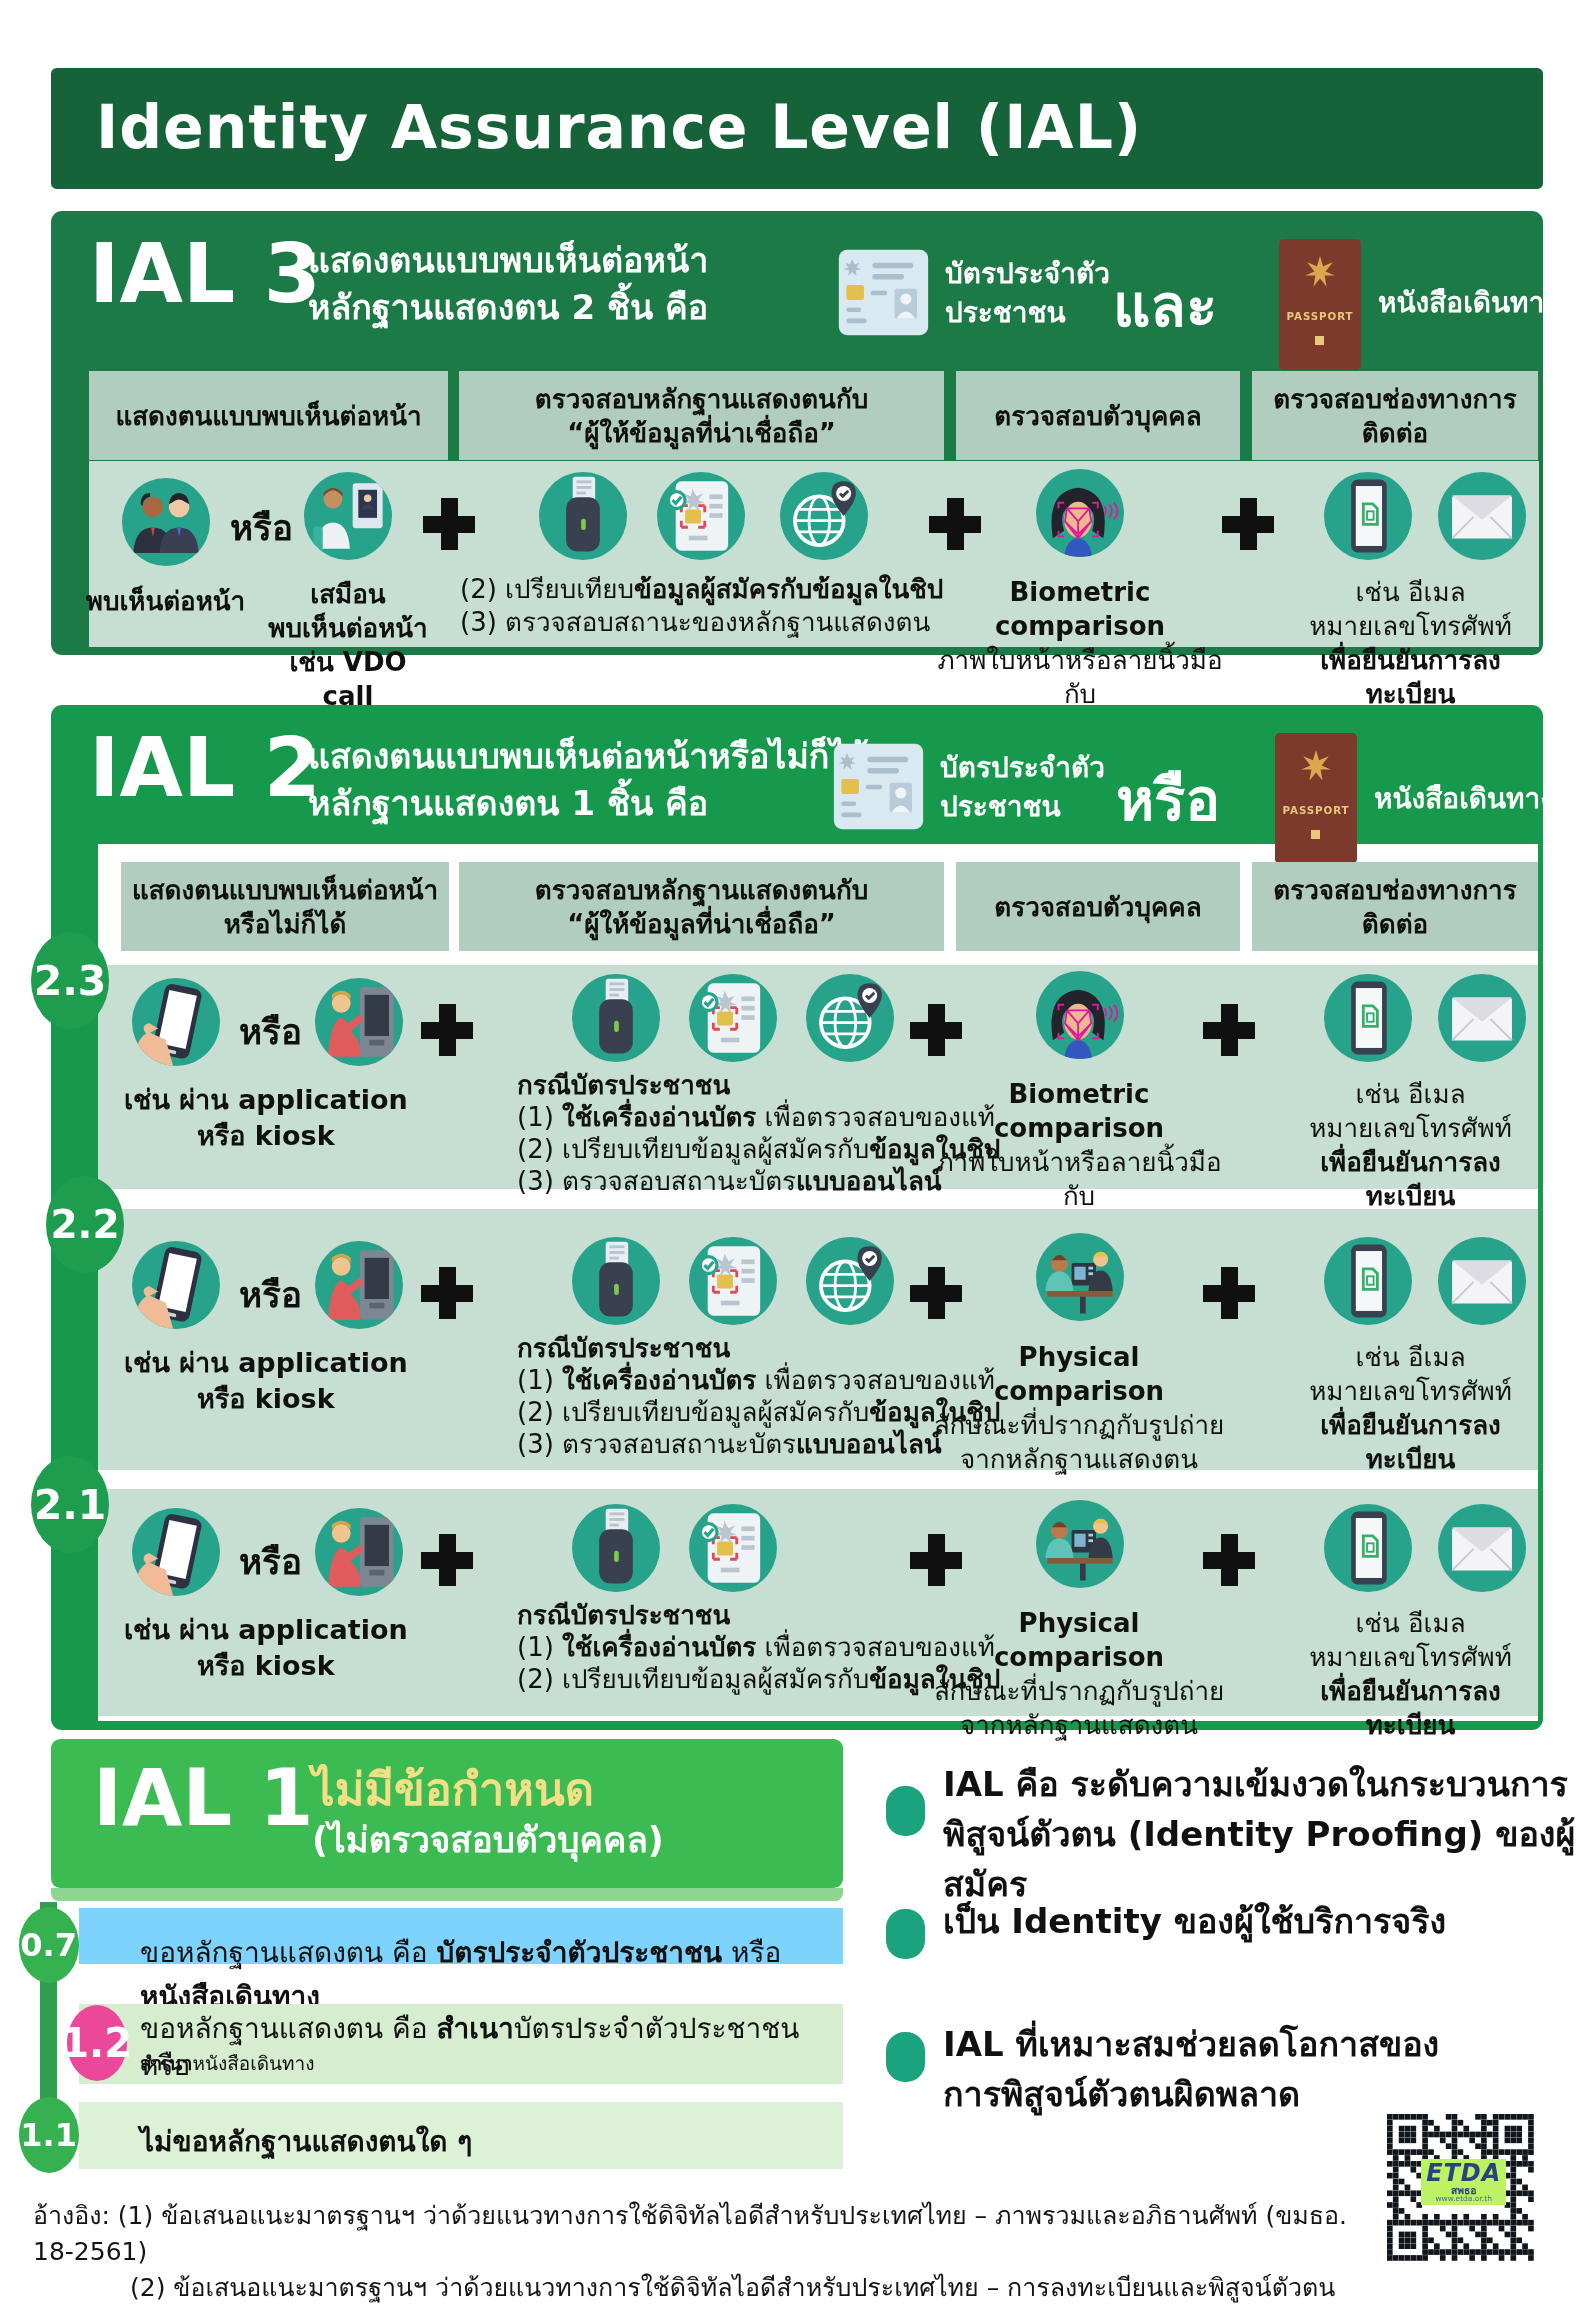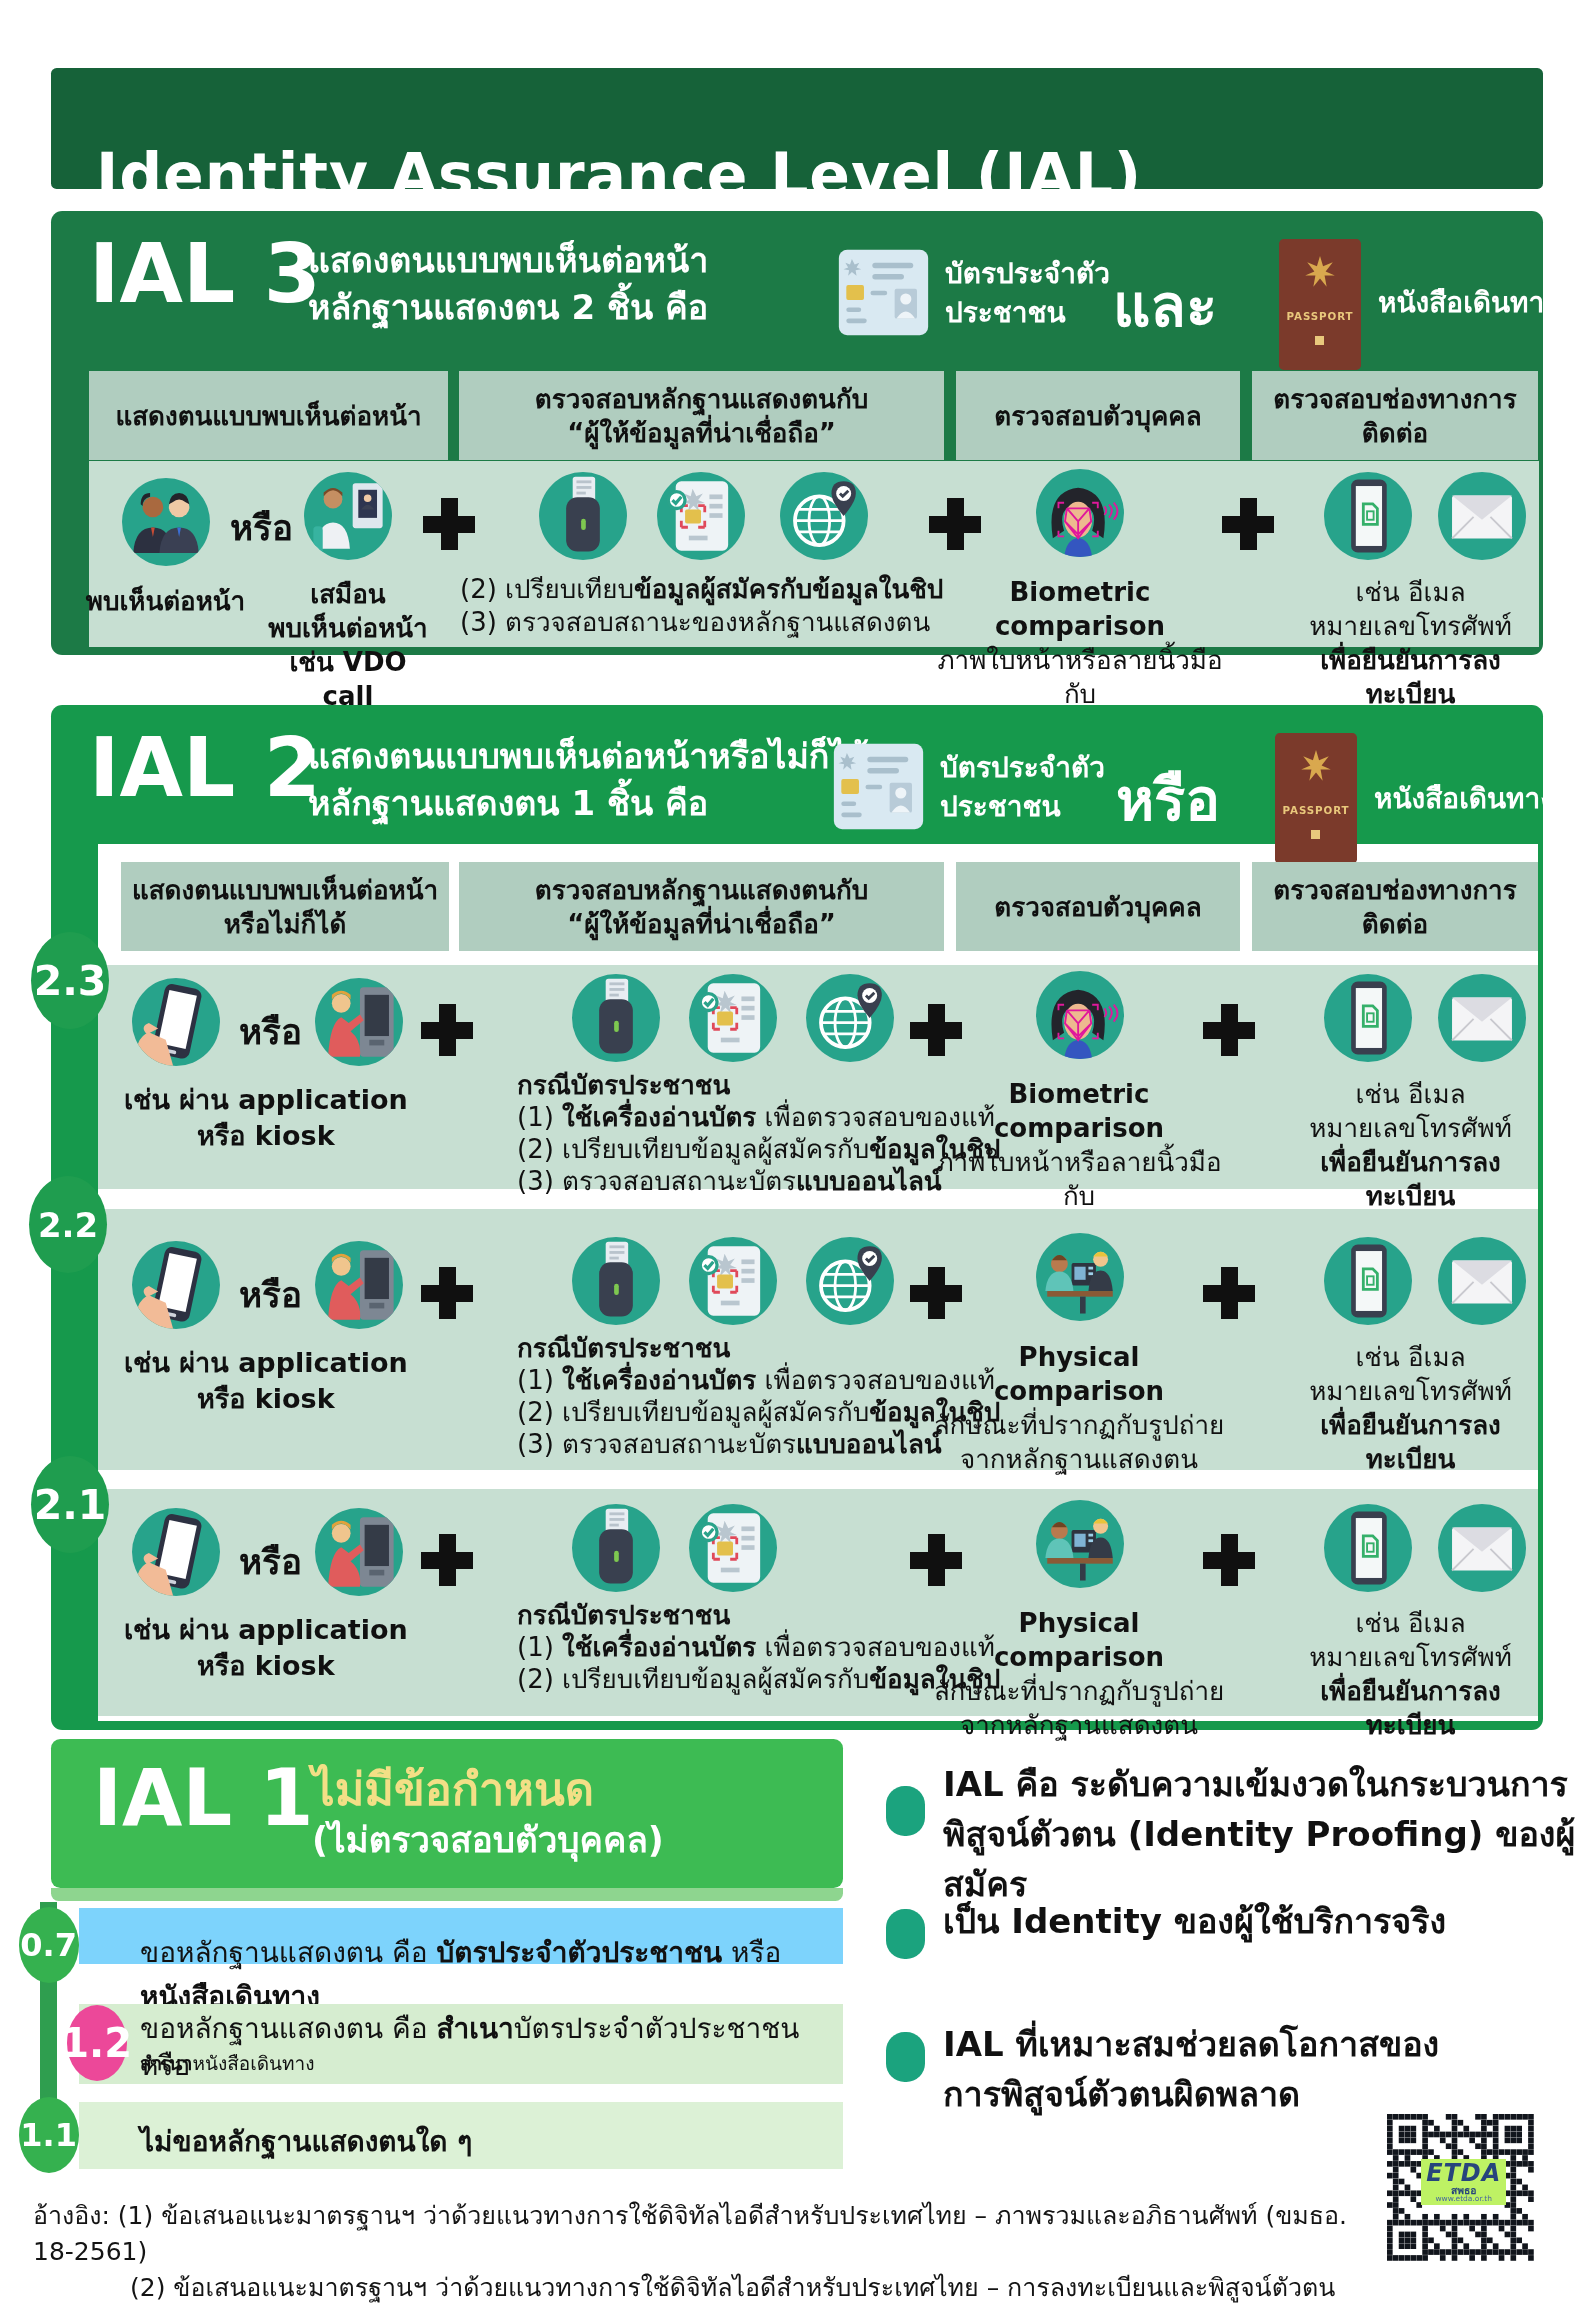--- a/index.html
+++ b/index.html
@@ -150,21 +150,21 @@
     </symbol>
     <symbol id="sym-garuda" viewBox="0 0 94 94">
       <path d="M47 8 L53 28 L72 20 L58 38 L76 46 L56 46 L60 68 L47 52 L34 68 L38 46 L18 46 L36 38 L22 20 L41 28 Z" fill="#d9a84e"></path>
     </symbol>
   </defs>
 </svg>
 
 <div class="page">
 
   <div class="abs titlebar" style="left:51px;top:68px;width:1492px;height:121px;">
-    <div class="abs white b" style="left:45px;top:24px;font-size:60px;letter-spacing:0.9px;margin-top:48px;">Identity Assurance Level (IAL)</div>
+    <div class="abs white b" style="left:45px;top:24px;font-size:60px;letter-spacing:0.9px;">Identity Assurance Level (IAL)</div>
   </div>
 
   <div class="abs ial3box" style="left:51px;top:211px;width:1492px;height:444px;"></div>
   <div class="abs white b" style="left:89px;top:226px;font-size:82px;">IAL 3</div>
   <div class="abs white b" style="left:308px;top:237px;font-size:34px;line-height:47px;">
     <div>แสดงตนแบบพบเห็นต่อหน้า</div>
     <div>หลักฐานแสดงตน 2 ชิ้น คือ</div>
   </div>
   <svg class="abs" style="left:837px;top:242px;" width="93" height="101" viewBox="0 0 100 108">
       <use href="#sym-idcard"></use>
@@ -430,21 +430,21 @@
         <svg viewBox="0 0 94 94" width="88" height="88">
           <use href="#sym-mail"></use>
         </svg>
       </div>
     <div class="abs ctr" style="left:1182px;top:131px;width:261px;font-size:26px;line-height:34px;">
       <div>เช่น อีเมล</div>
       <div>หมายเลขโทรศัพท์</div>
       <div class="b">เพื่อยืนยันการลงทะเบียน</div>
     </div>
   </div>
-  <div class="badge" style="left:29px;top:1176px;width:78px;height:97px;font-size:34px;">2.2</div>
+  <div class="badge" style="left:46px;top:1176px;width:78px;height:97px;font-size:39px;">2.2</div>
 
   <div class="band" style="left:98px;top:1489px;width:1440px;height:227px;">
     <div class="tc" style="left:34px;top:18.6px;">
         <svg viewBox="0 0 94 94" width="88" height="88">
           <use href="#sym-phonehand"></use>
         </svg>
       </div>
     <div class="lbl ctr" style="left:126px;top:45px;width:93px;font-size:35px;">หรือ</div>
     <div class="tc" style="left:217px;top:18.6px;">
         <svg viewBox="0 0 94 94" width="88" height="88">

